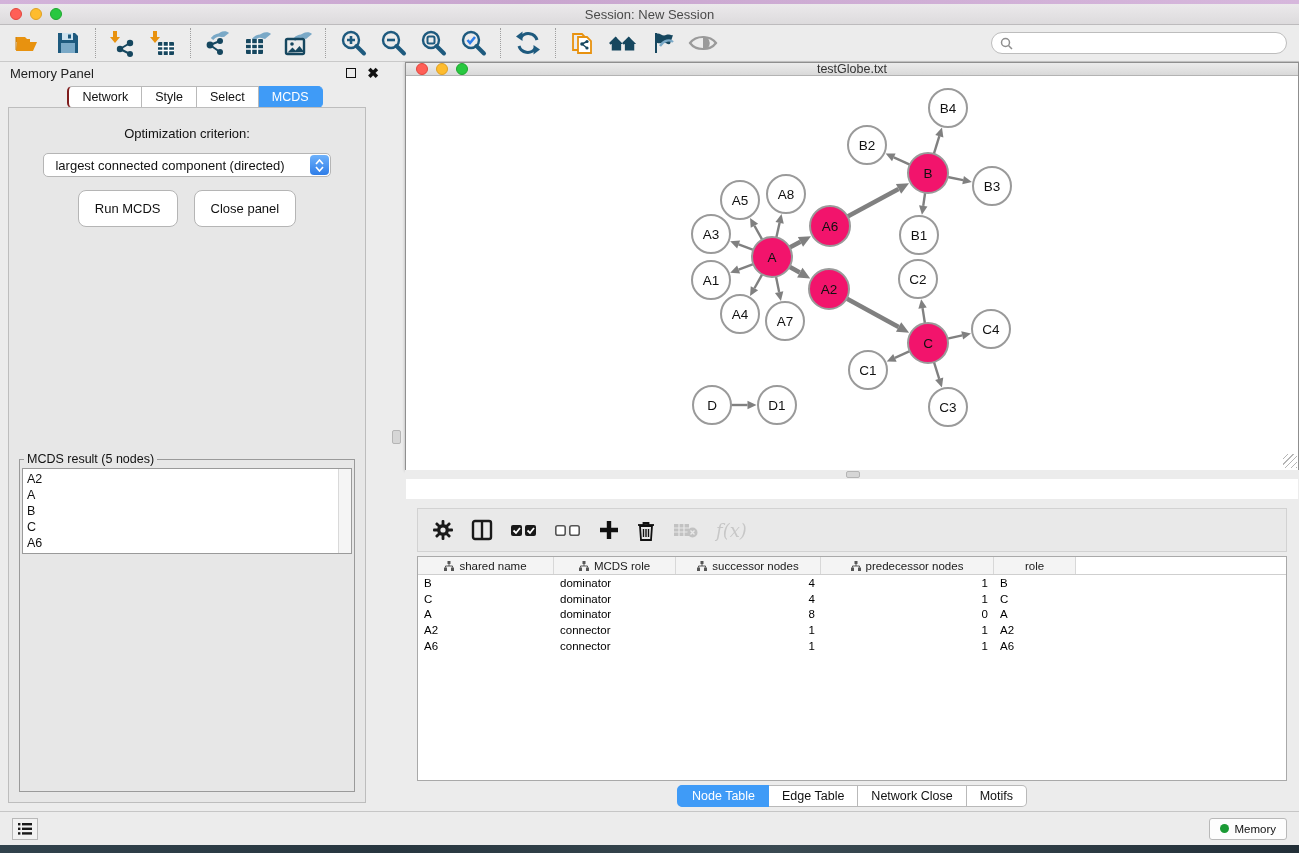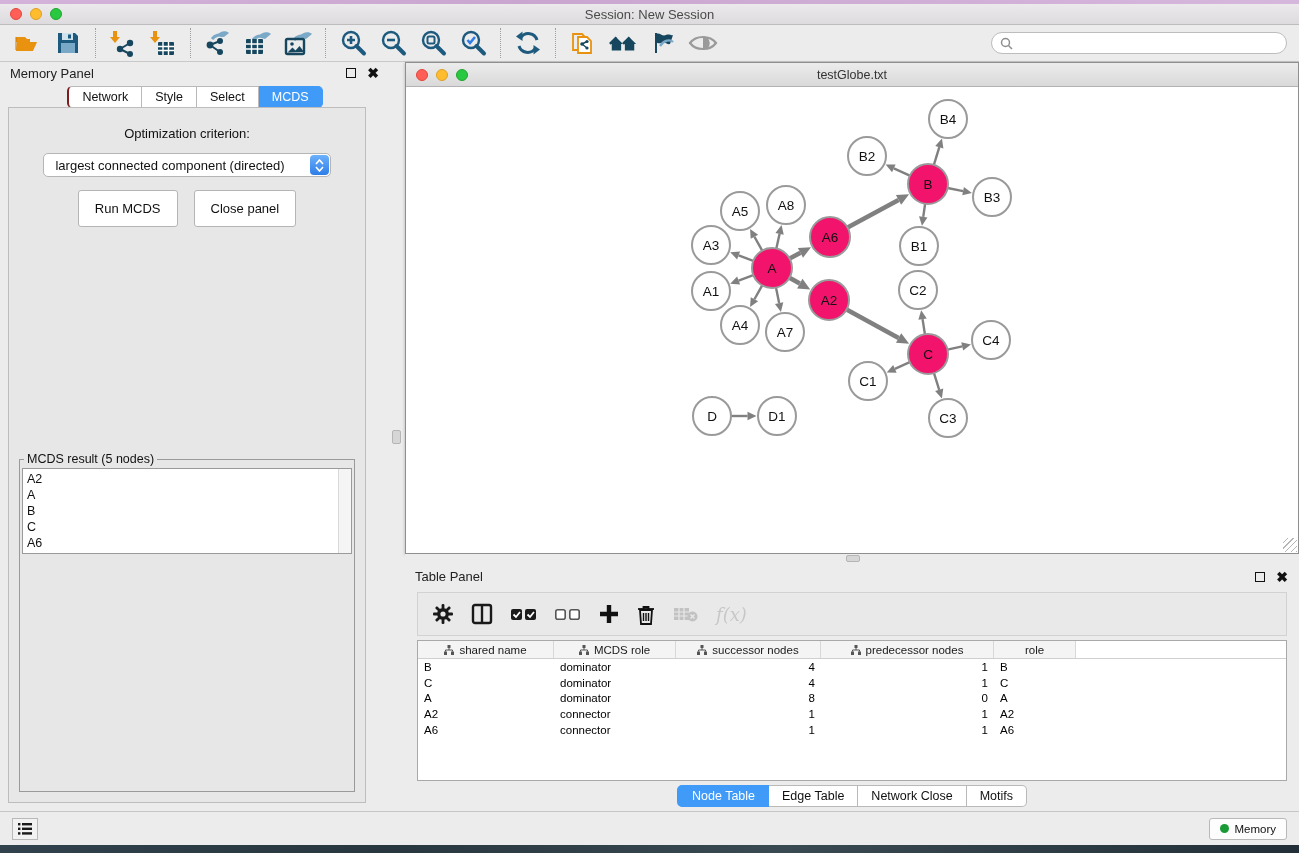--- a/index.html
+++ b/index.html
@@ -47,30 +47,30 @@
 
   .cp-body { flex:1; margin:-1px 24px 8px 8px; border:1px solid #bdbdbd; background:#e7e7e7; padding:18px 10px 10px 10px;
              display:flex; flex-direction:column; }
   .opt-label { text-align:center; font-size:13px; color:#111; margin-bottom:12px; }
   .dropdown { height:24px; margin:0 24px; background:#fff; border:1px solid #b5b5b5; border-radius:5px;
               display:flex; align-items:center; position:relative; }
   .dropdown .dval { flex:1; text-align:center; font-size:13px; color:#111; padding-right:34px; }
   .dd-stepper { position:absolute; right:1px; top:1px; bottom:1px; width:19px; border-radius:4px;
                 background:linear-gradient(#6db1fb,#2e7de8); display:flex; flex-direction:column; align-items:center; justify-content:center; gap:1px; }
   .btn-row { display:flex; justify-content:center; gap:16px; margin-top:13px; }
-  .pushbtn { font-size:13px; color:#111; background:#fff; border:1px solid #b5b5b5; border-radius:3px; padding:10px 16px; font-family:"Liberation Sans",sans-serif; }
+  .pushbtn { font-size:13px; color:#111; background:#fff; border:1px solid #b5b5b5; border-radius:8px; padding:10px 16px; font-family:"Liberation Sans",sans-serif; }
 
   fieldset.result { margin-top:225px; border:1px solid #9a9a9a; padding:2px; height:340px; display:flex; }
   fieldset.result legend { font-size:12.5px; color:#111; padding:0 3px; margin-left:2px; }
   .result-inner { flex:1; background:#fff; border:1px solid #9a9a9a; display:flex; }
   .result-list { flex:1; padding:2px 4px; font-size:12.5px; color:#111; line-height:16px; }
   .result-scroll { width:13px; background:#f5f5f5; border-left:1px solid #d9d9d9; }
 
   
-  .network-window { height:492px; margin:0; border:1px solid #8f8f8f; background:#ffffff; display:flex; flex-direction:column; position:relative; box-shadow:0 1px 3px rgba(0,0,0,.25); }
+  .network-window { height:408px; margin:0; border:1px solid #8f8f8f; background:#ffffff; display:flex; flex-direction:column; position:relative; box-shadow:0 1px 3px rgba(0,0,0,.25); }
   .net-titlebar { height:24px; background:linear-gradient(#ececec,#d9d9d9); border-bottom:1px solid #b3b3b3; display:flex; align-items:center; position:relative; }
   .net-titlebar .wtitle { position:absolute; left:0; right:0; text-align:center; font-size:12.5px; color:#333; }
   .net-canvas-wrap { flex:1; position:relative; background:#fff; }
   .resize-grip { position:absolute; right:1px; bottom:1px; width:14px; height:14px;
      background:repeating-linear-gradient(135deg, transparent 0 3px, #b5b5b5 3px 4px); }
   .h-divider { height:9px; position:relative; background:#ececec; }
   .h-divider .griph { position:absolute; top:1px; left:441px; width:14px; height:7px; background:#d6d6d6; border:1px solid #b5b5b5; border-radius:2px; }
 
   
   .table-panel { flex:1; display:flex; flex-direction:column; min-height:0; }

